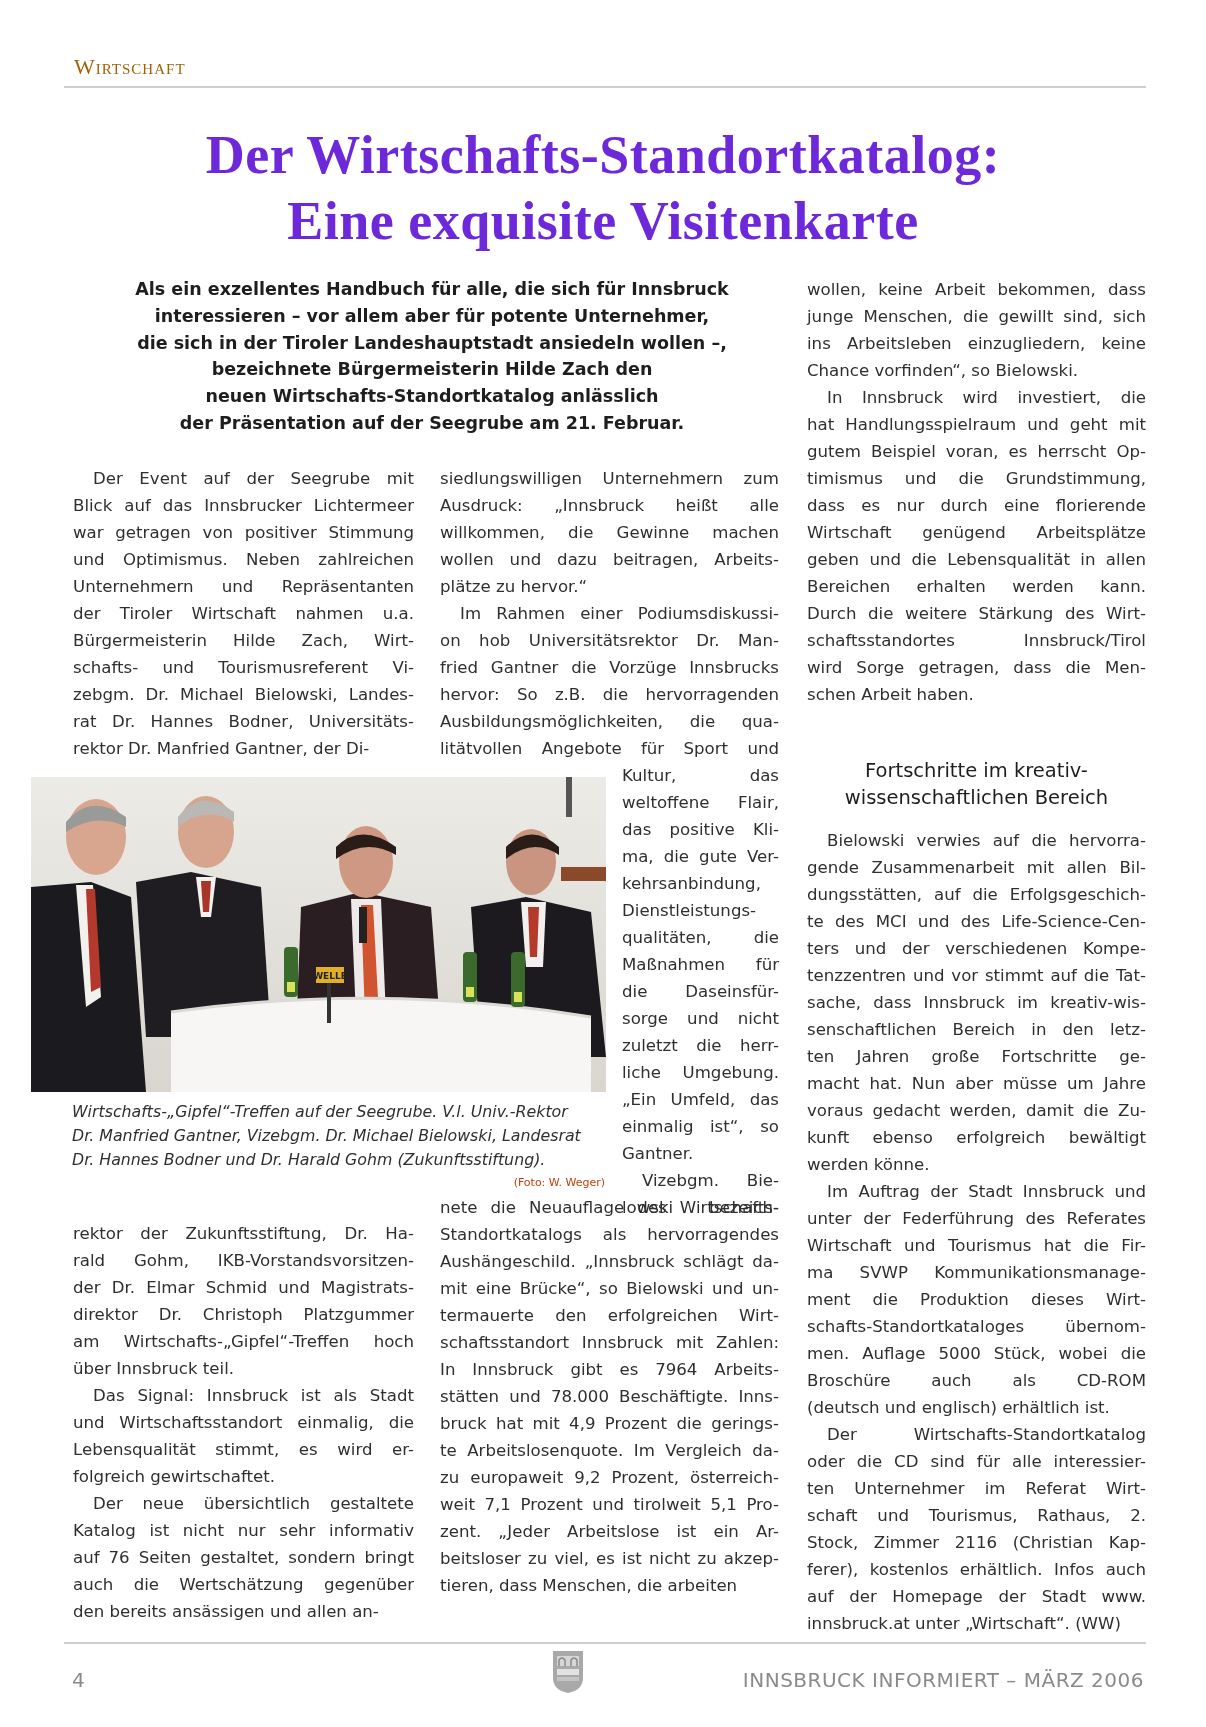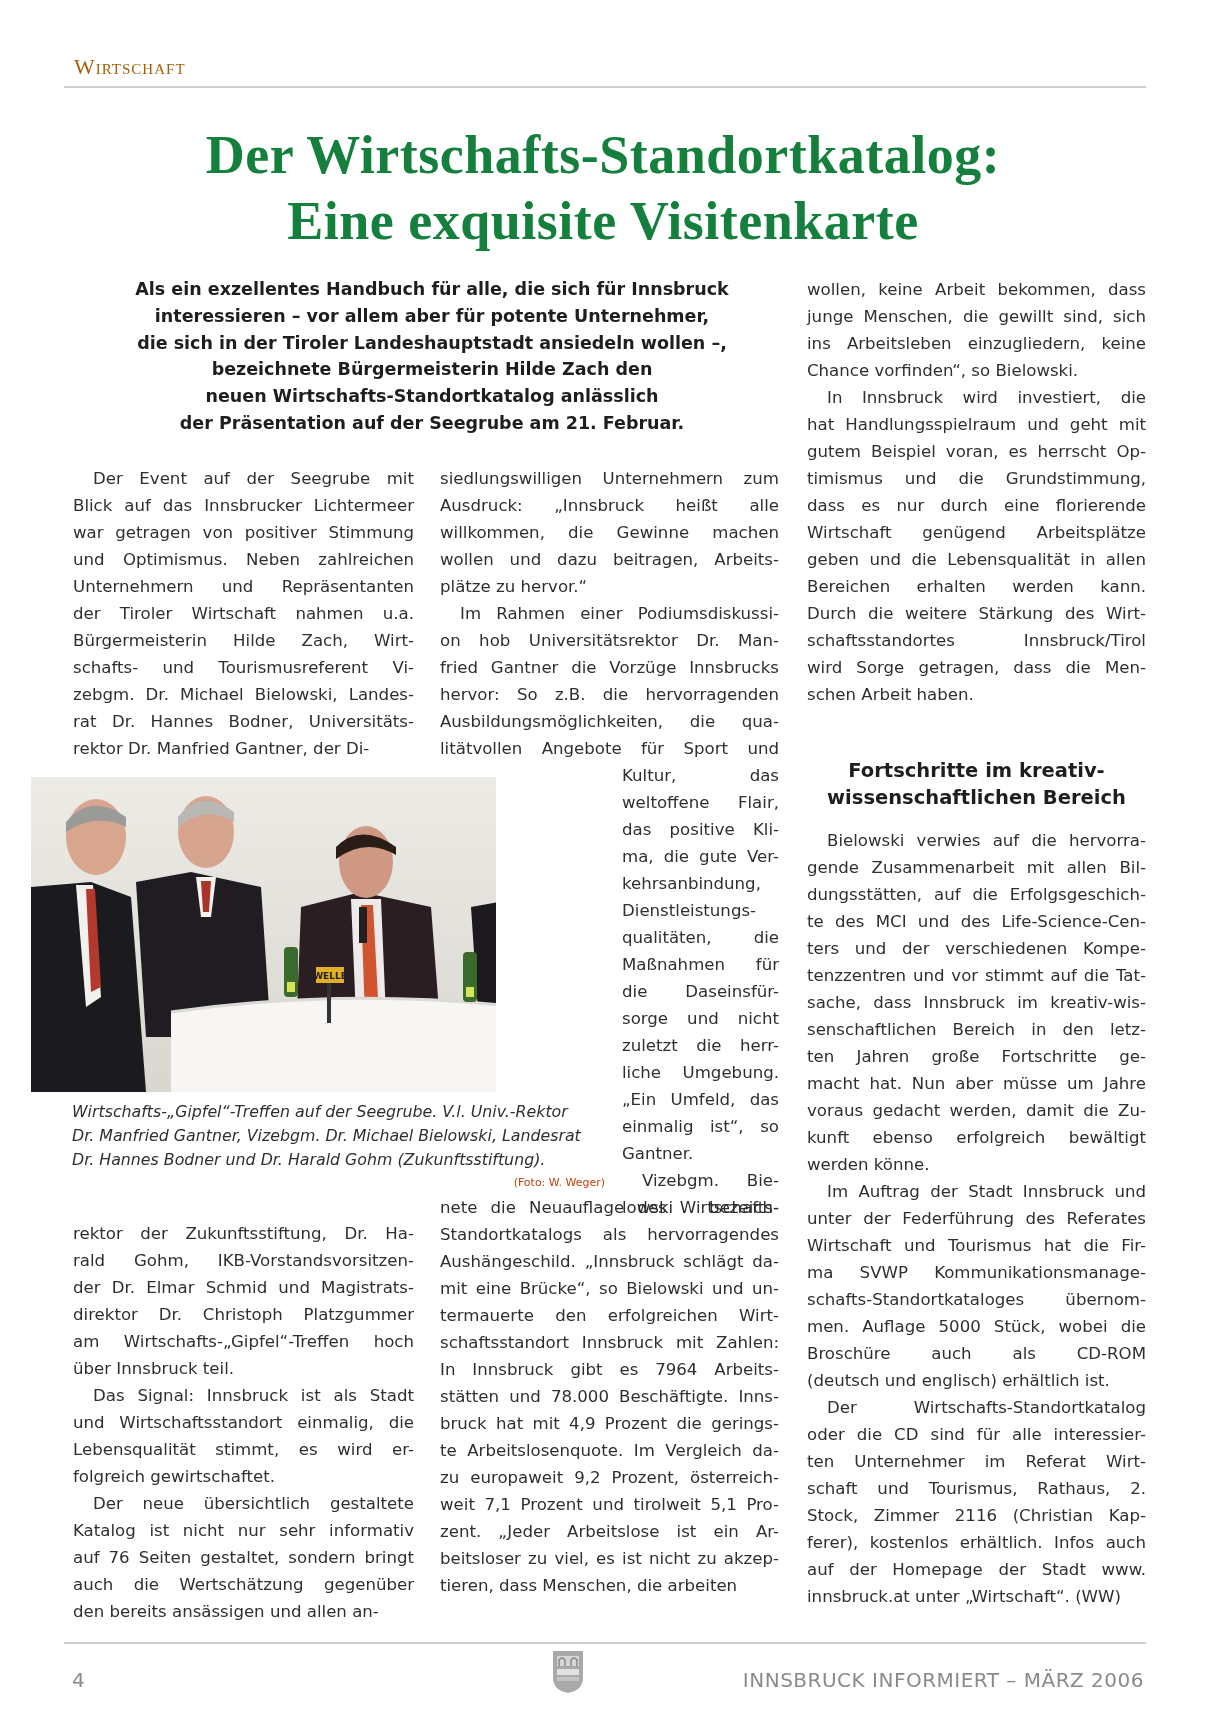--- a/index.html
+++ b/index.html
@@ -10,21 +10,21 @@
     position: absolute; left: 74px; top: 54px;
     font-family: "Liberation Serif", "DejaVu Serif", serif;
     font-size: 22px; letter-spacing: 1px; color: #a16207; font-variant: small-caps;
   }
   .rule-top { position: absolute; left: 64px; top: 86px; width: 1082px; height: 2px; background: #cfcfcf; }
 
   .headline {
     position: absolute; left: 40px; top: 122px; width: 1126px;
     text-align: center;
     font-family: "Liberation Serif", "DejaVu Serif", serif;
-    font-weight: bold; color: #15803d;
+    font-weight: bold; color: #6d28d9;
     font-size: 54px; line-height: 66px; letter-spacing: 0.5px;
   }
 
   .lead {
     position: absolute; left: 82px; top: 276px; width: 700px;
     text-align: center;
     font-family: "DejaVu Sans", sans-serif; font-weight: bold;
     font-size: 17.5px; line-height: 26.8px; color: #1e1e1e;
   }
 
@@ -39,26 +39,26 @@
   .col1 { left: 73px; top: 465px; width: 341px; }
   .col1b { left: 73px; top: 1220px; width: 341px; }
   .col2 { left: 440px; top: 465px; width: 339px; }
   .col2side { left: 622px; top: 762px; width: 157px; }
   .col2b { left: 440px; top: 1194px; width: 339px; }
   .col3 { left: 807px; top: 276px; width: 339px; }
   .col3b { left: 807px; top: 827px; width: 339px; }
 
   .subhead {
     position: absolute; left: 807px; top: 757px; width: 339px; text-align: center;
-    font-family: "DejaVu Sans", sans-serif; font-weight: bold;
+    font-family: "DejaVu Sans", sans-serif; font-weight: normal;
     font-size: 19.5px; line-height: 27px; color: #1e1e1e;
   }
 
   .photo {
-    position: absolute; left: 31px; top: 777px; width: 465px; height: 315px;
+    position: absolute; left: 31px; top: 777px; width: 575px; height: 315px;
     background: #e4e2dc; overflow: hidden; text-align: center;
   }
   .caption {
     position: absolute; left: 72px; top: 1100px; width: 534px;
     font-family: "DejaVu Sans", sans-serif; font-style: italic;
     font-size: 15.8px; line-height: 24px; color: #2f2f2f;
   }
   .credit {
     position: absolute; left: 300px; top: 1176px; width: 305px; text-align: right;
     font-family: "DejaVu Sans", sans-serif; 
@@ -279,20 +279,21 @@
     <span class="line">senschaftlichen Bereich in den letz-</span>
     <span class="line">ten Jahren große Fortschritte ge-</span>
     <span class="line">macht hat. Nun aber müsse um Jahre</span>
     <span class="line">voraus gedacht werden, damit die Zu-</span>
     <span class="line">kunft ebenso erfolgreich bewältigt</span>
     <span class="line last">werden könne.</span>
     <span class="line" style="padding-left: 20px;">Im Auftrag der Stadt Innsbruck und</span>
     <span class="line">unter der Federführung des Referates</span>
     <span class="line">Wirtschaft und Tourismus hat die Fir-</span>
     <span class="line">ma SVWP Kommunikationsmanage-</span>
+    <span class="line">ment die Produktion dieses Wirt-</span>
     <span class="line">schafts-Standortkataloges übernom-</span>
     <span class="line">men. Auflage 5000 Stück, wobei die</span>
     <span class="line">Broschüre auch als CD-ROM</span>
     <span class="line last">(deutsch und englisch) erhältlich ist.</span>
     <span class="line" style="padding-left: 20px;">Der Wirtschafts-Standortkatalog</span>
     <span class="line">oder die CD sind für alle interessier-</span>
     <span class="line">ten Unternehmer im Referat Wirt-</span>
     <span class="line">schaft und Tourismus, Rathaus, 2.</span>
     <span class="line">Stock, Zimmer 2116 (Christian Kap-</span>
     <span class="line">ferer), kostenlos erhältlich. Infos auch</span>

